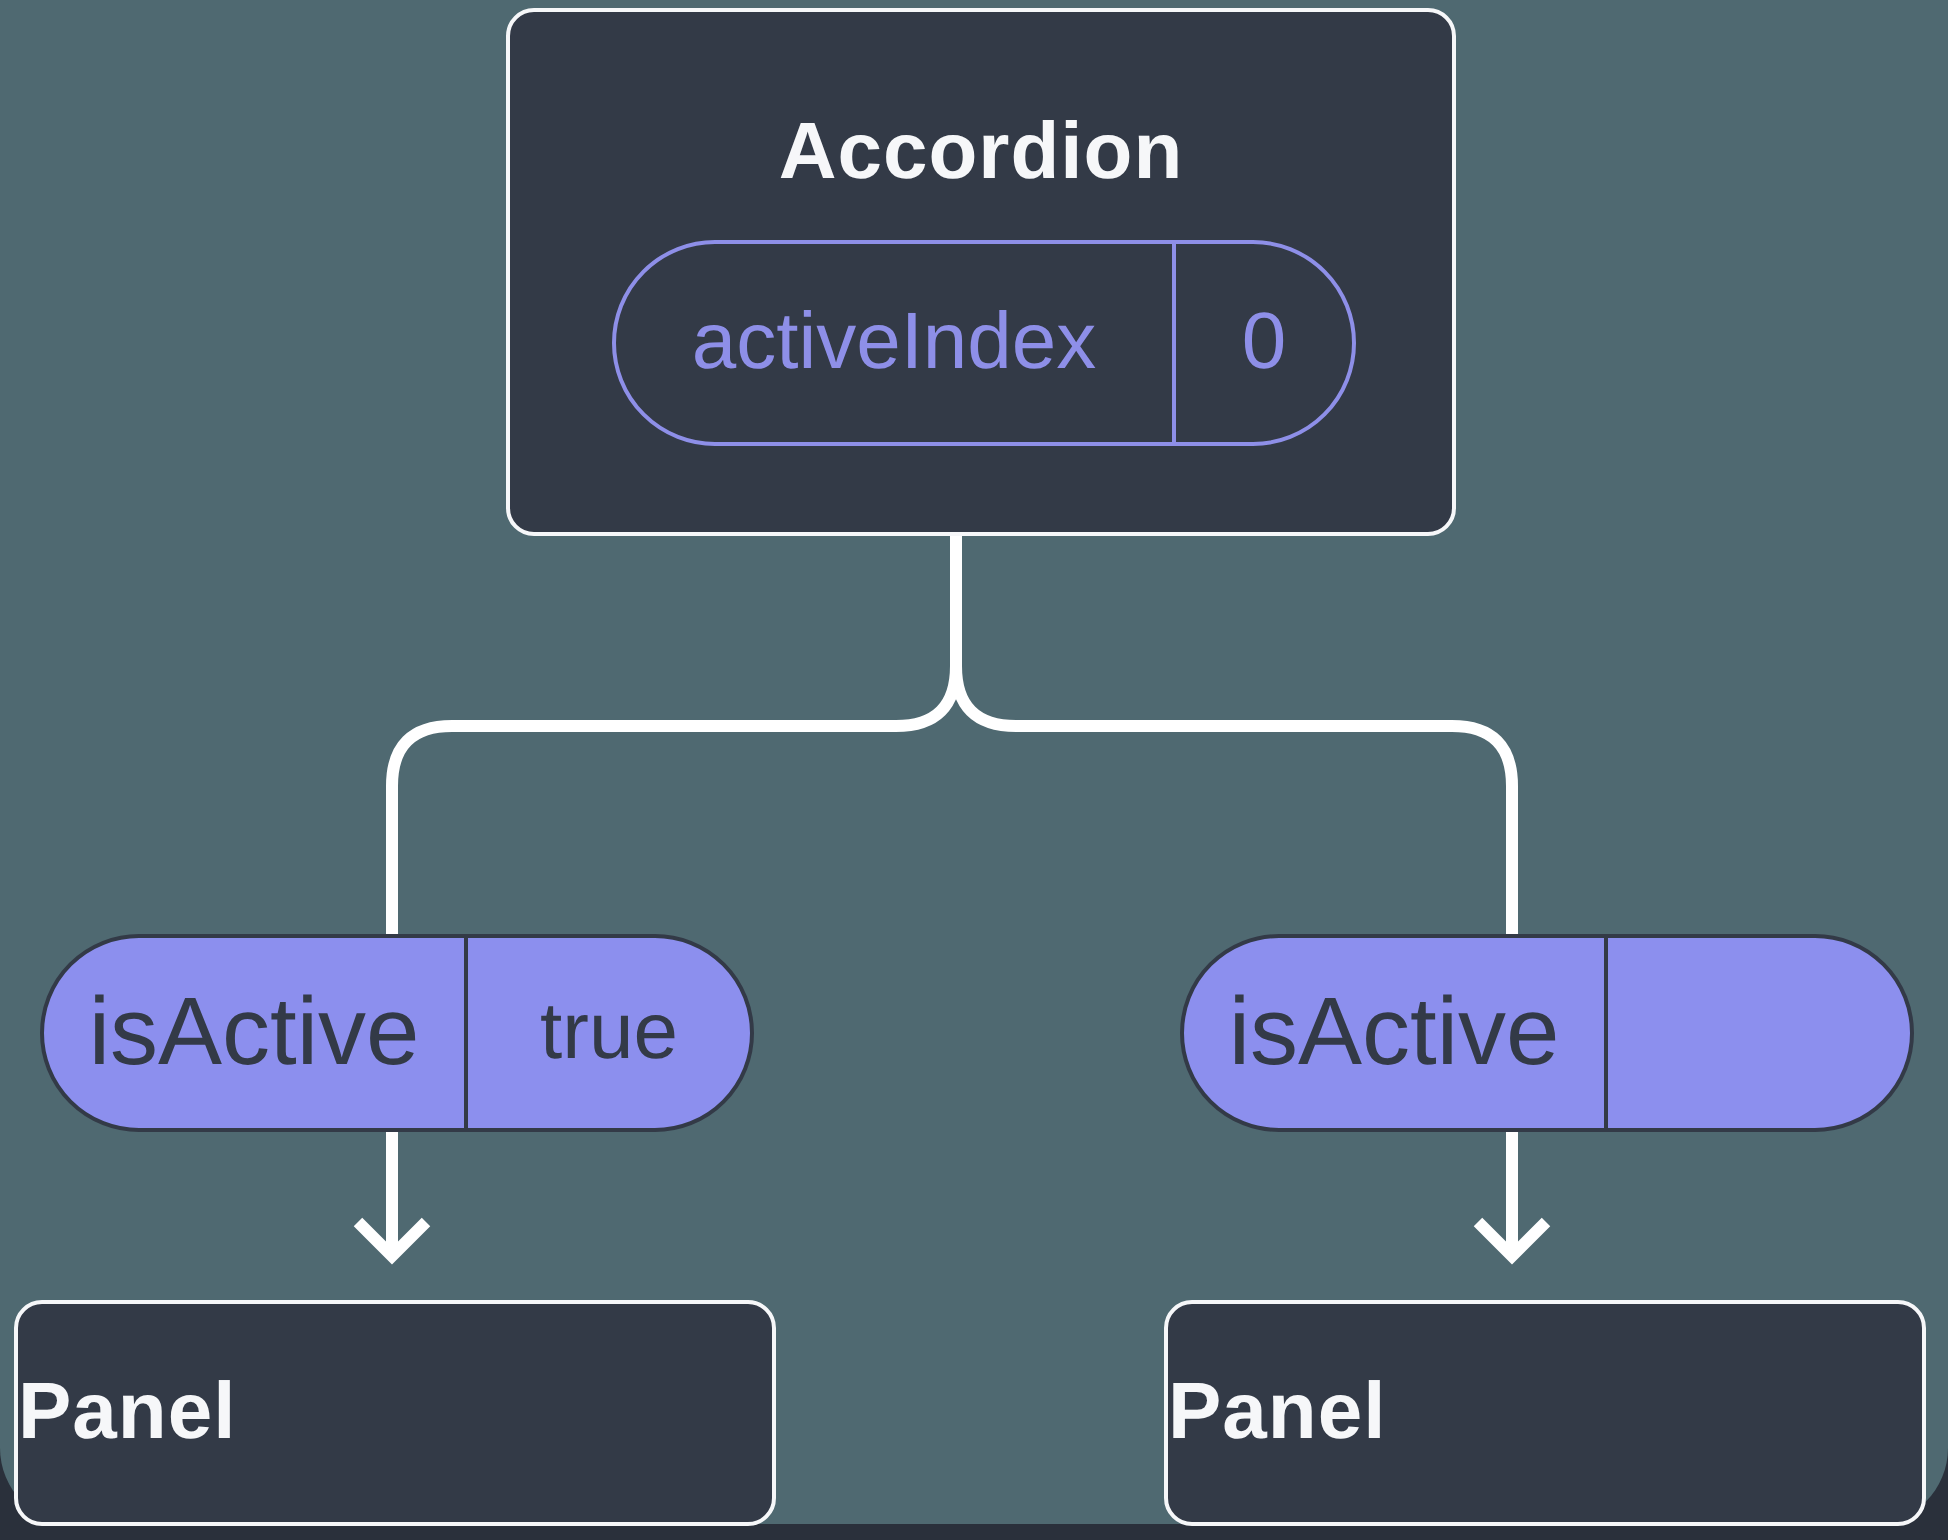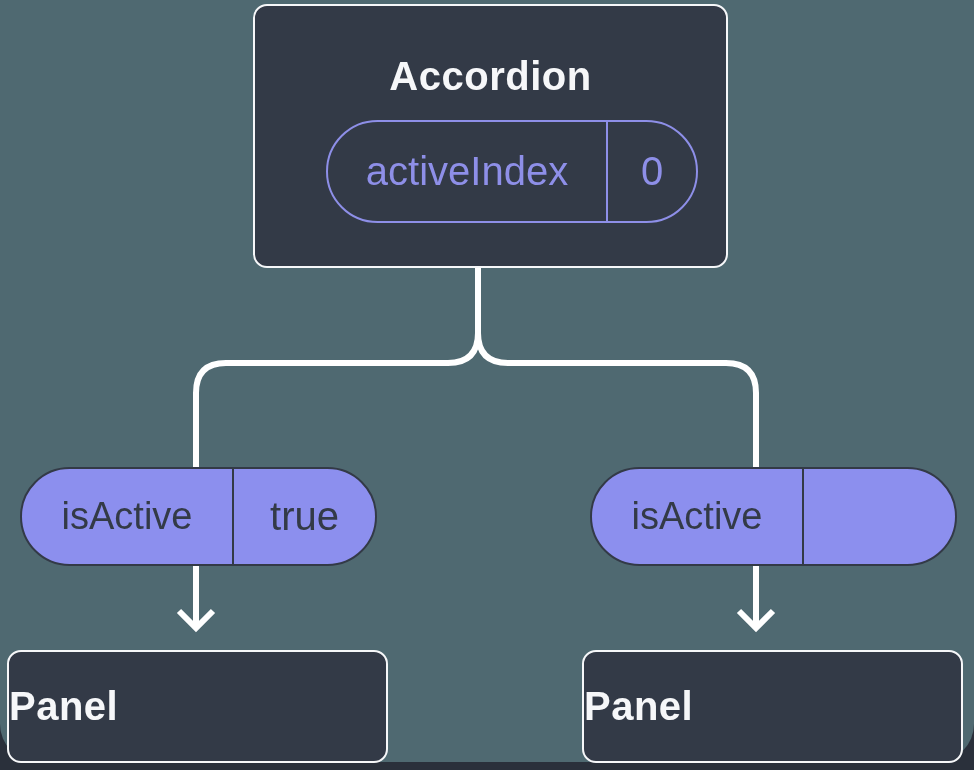--- a/index.html
+++ b/index.html
@@ -55,21 +55,21 @@
     letter-spacing: 0.5px;
   }
 
   .root-node { left: 253px; top: 4px; width: 475px; height: 264px; }
   .root-node .node-title {
     position: absolute; left: 0; right: 0; top: 49px;
     text-align: center; line-height: 42px;
   }
 
   .state-pill {
-    position: absolute; left: 71px; top: 114px;
+    position: absolute; left: 51px; top: 114px;
     width: 372px; height: 103px;
     border: 2px solid var(--accent-purple);
     border-radius: 52px;
     display: flex; align-items: stretch;
     overflow: hidden;
   }
   .state-name {
     width: 278px; display: flex; align-items: center; justify-content: center;
     color: var(--accent-purple); font-size: 40px; font-weight: 500;
   }
@@ -84,21 +84,21 @@
     background: var(--pill-purple-fill);
     border: 2px solid var(--pill-text-dark);
     border-radius: 50px;
     display: flex; align-items: stretch;
     overflow: hidden;
   }
   .pill-left  { left: 20px;  width: 357px; }
   .pill-right { left: 590px; width: 367px; }
   .prop-name {
     width: 210px; display: flex; align-items: center; justify-content: center;
-    color: var(--pill-text-dark); font-size: 38px; font-weight: 500;
+    color: var(--pill-text-dark); font-size: 48px; font-weight: 500;
   }
   .prop-divider { width: 2px; background: var(--pill-text-dark); }
   .prop-value {
     flex: 1; display: flex; align-items: center; justify-content: center;
     color: var(--pill-text-dark); font-size: 40px; font-weight: 500;
   }
 
   .panel-node {
     top: 650px; width: 381px; height: 113px;
     display: flex; align-items: center; 

